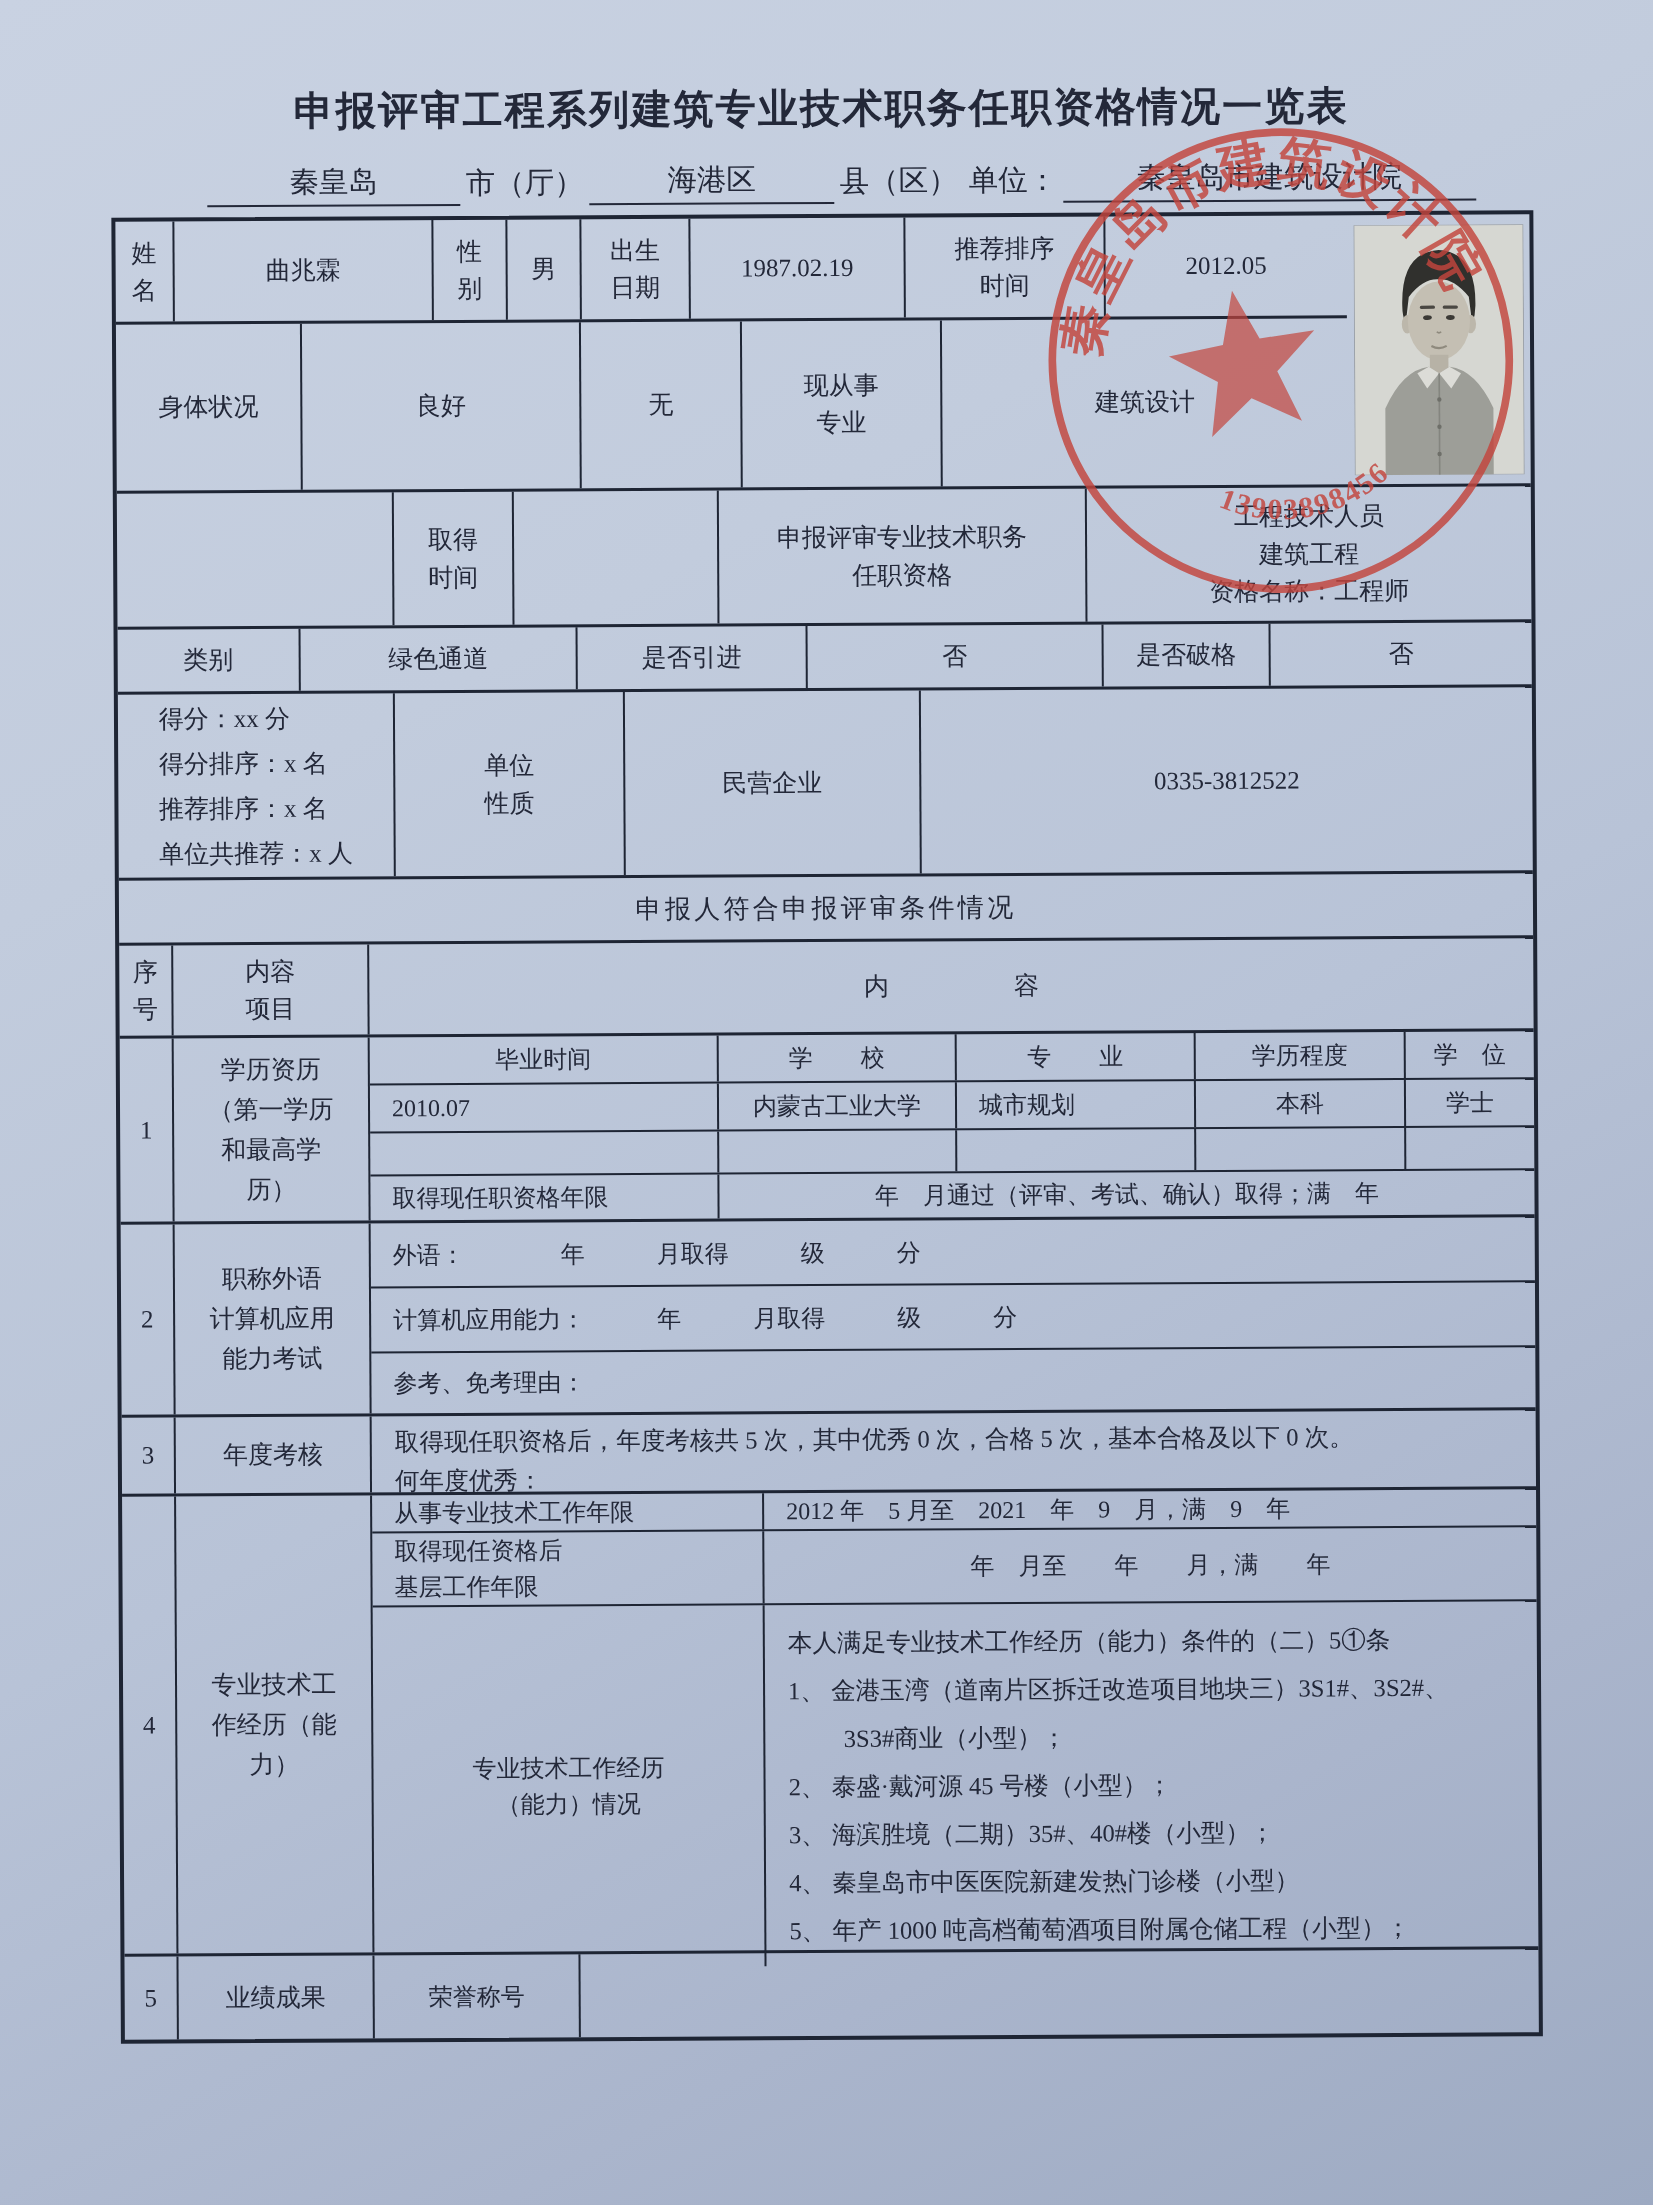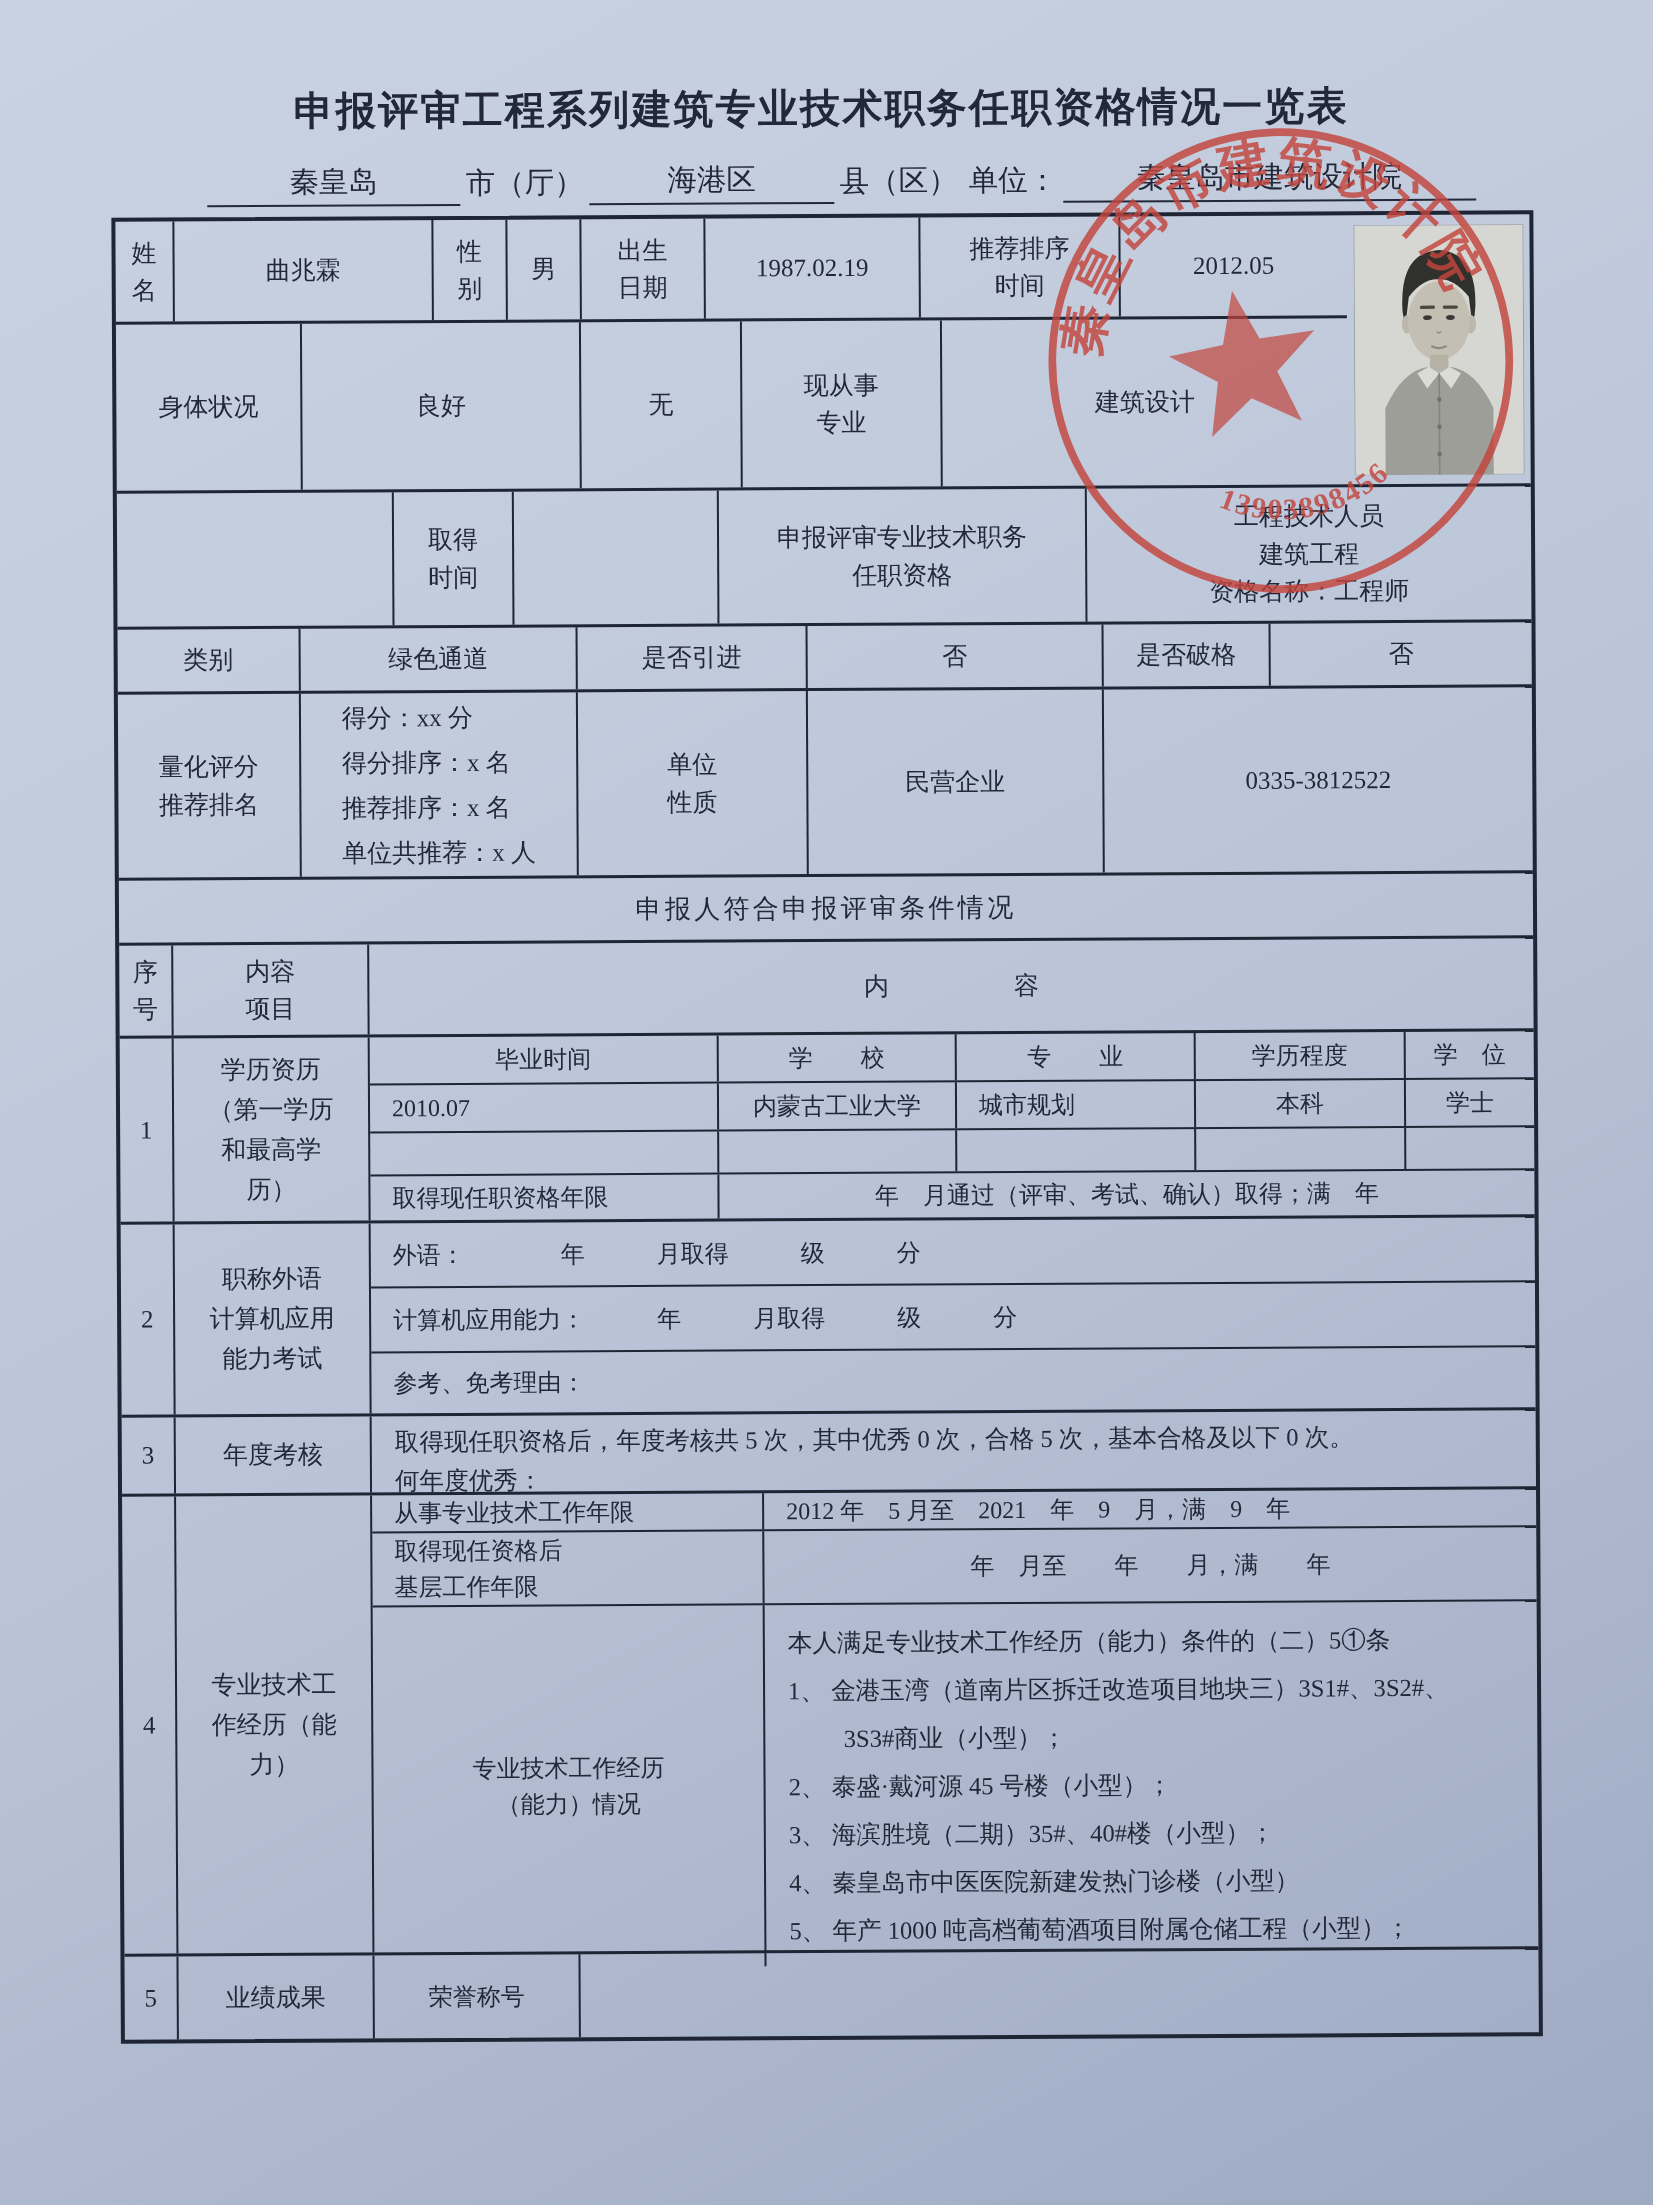--- a/index.html
+++ b/index.html
@@ -105,21 +105,21 @@
             <div class="cell" style="width:59px">
                 <span class="pre">姓
 名</span>
               </div>
             <div class="cell" style="width:259px">曲兆霖</div>
             <div class="cell" style="width:74px">
                 <span class="pre">性
 别</span>
               </div>
             <div class="cell" style="width:74px">男</div>
-            <div class="cell" style="width:124px">
+            <div class="cell" style="width:109px">
                 <span class="pre">出生
 日期</span>
               </div>
             <div class="cell" style="width:215px">1987.02.19</div>
             <div class="cell" style="width:200px">
                 <span class="pre">推荐排序
 时间</span>
               </div>
             <div class="cell end" style="flex:1">2012.05</div>
           </div>
@@ -182,24 +182,20 @@
       <div class="row" style="height:65px">
         <div class="cell" style="width:183px">类别</div>
         <div class="cell" style="width:277px">绿色通道</div>
         <div class="cell" style="width:230px">是否引进</div>
         <div class="cell" style="width:296px">否</div>
         <div class="cell" style="width:167px">是否破格</div>
         <div class="cell end" style="flex:1">否</div>
       </div>
 
       <div class="row" style="height:186px">
-        <div class="cell" style="width:183px">
-            <span class="pre">量化评分
-推荐排名</span>
-          </div>
         <div class="cell" style="width:277px">
             <span class="pre rankbox">得分：xx 分
 得分排序：x 名
 推荐排序：x 名
 单位共推荐：x 人</span>
           </div>
         <div class="cell" style="width:230px">
             <span class="pre">单位
 性质</span>
           </div>

